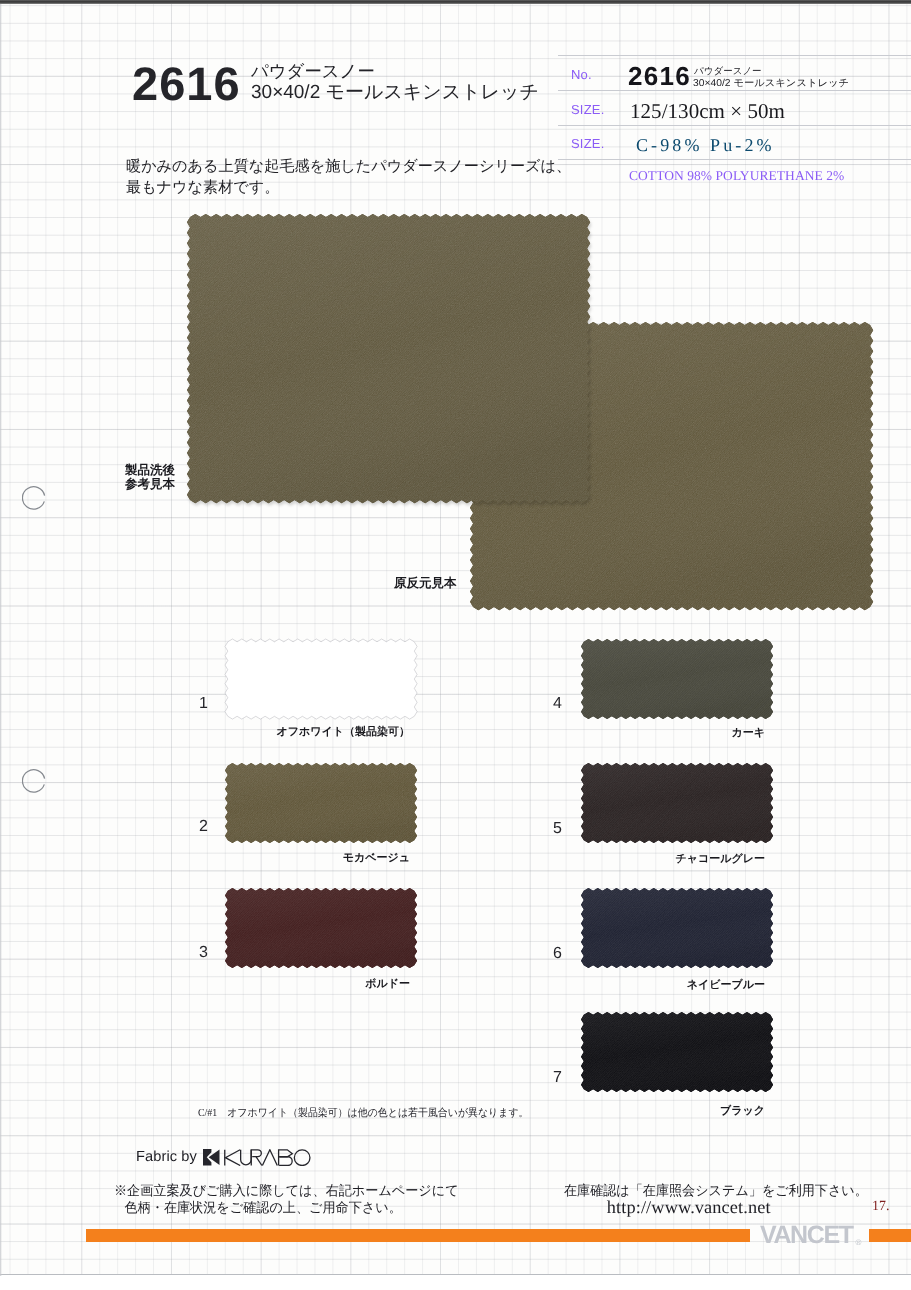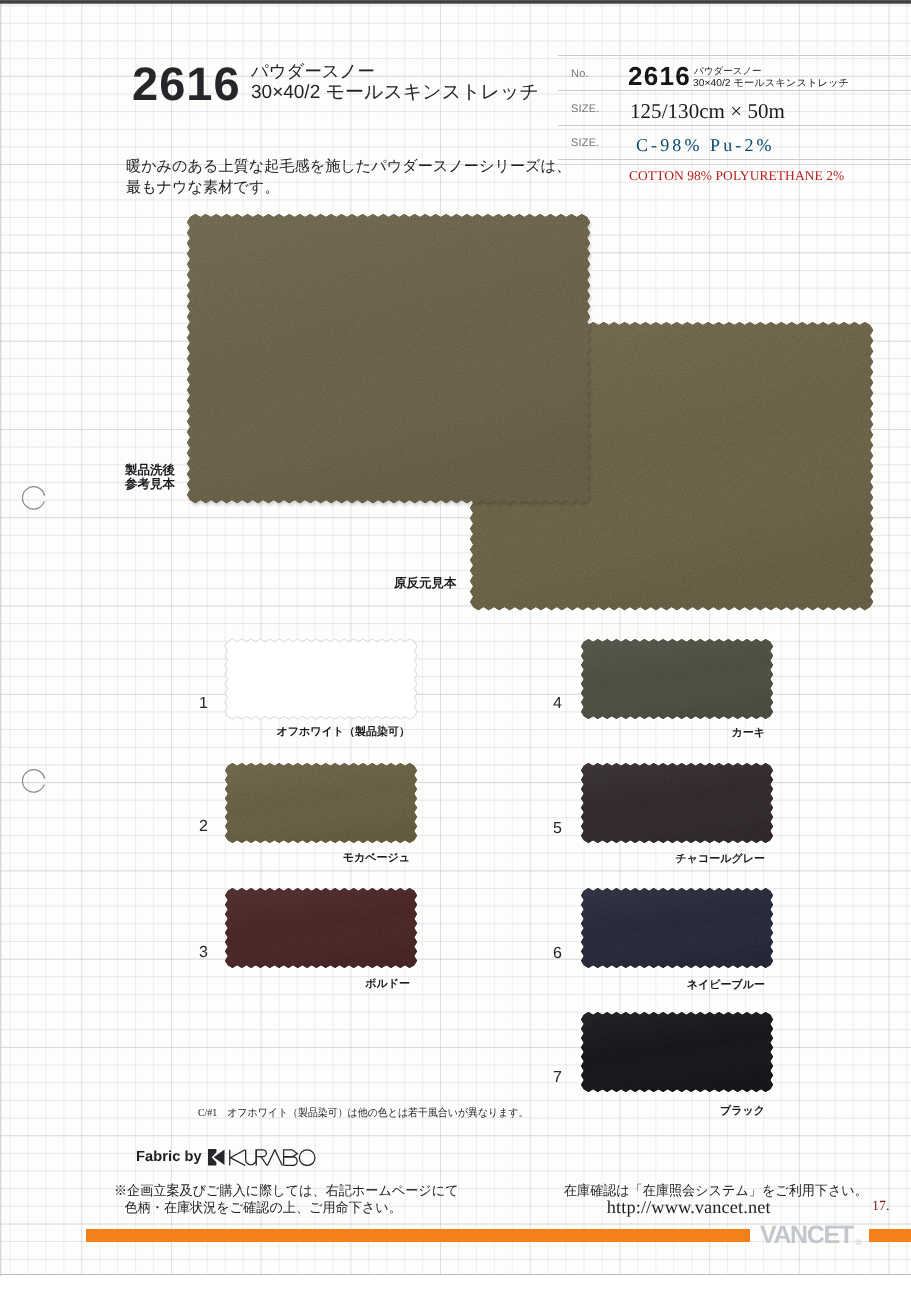--- a/index.html
+++ b/index.html
@@ -45,52 +45,52 @@
   #nameJp{left:251px;top:61px;font-family:"Liberation Sans",sans-serif;
         color:#232328;}
   #nameJp .l1{font-size:17.4px;line-height:21px;}
   #nameJp .l2{font-size:19px;line-height:22px;}
   #nameEn{left:134px;top:109px;font-family:"Liberation Serif",serif;
         font-size:18.5px;line-height:21px;color:#1f1f24;letter-spacing:0.05px;}
   #desc{left:126px;top:156px;font-family:"Liberation Serif",serif;
         font-size:15.3px;line-height:21px;color:#1f1f24;
         transform:scaleX(0.989);transform-origin:0 0;}
   .speclab{position:absolute;font-family:"Liberation Sans",sans-serif;
-        font-size:11px;line-height:13px;color:#737373;letter-spacing:0.2px;}
+        font-size:13px;line-height:13px;color:#8b5cf6;letter-spacing:0.2px;}
   .specline{position:absolute;height:1px;background:#c9cbd1;}
   #specNo{left:628px;top:63px;font-family:"Liberation Sans",sans-serif;
         font-weight:700;font-size:26px;line-height:26px;color:#15151a;letter-spacing:1.3px;}
   #specNoJp{left:694px;top:66px;font-family:"Liberation Sans",sans-serif;
         color:#232328;}
   #specNoJp>div:first-child{font-size:9.5px;line-height:11.5px;}
   #specNoJp>div:last-child{font-size:10px;line-height:12px;margin-left:-1px;transform:scaleX(1.03);transform-origin:0 0;}
   #specSize{left:630px;top:101px;font-family:"Liberation Serif",serif;
         font-size:21px;line-height:21px;color:#18181d;letter-spacing:0.05px;}
   #specQual{left:636px;top:136px;font-family:"Liberation Serif",serif;
         font-size:18px;line-height:18px;color:#0c4a6e;letter-spacing:3.1px;}
   #specQualNote{left:629px;top:169px;font-family:"Liberation Serif",serif;
-        font-size:13.5px;line-height:14px;color:#b91c1c;letter-spacing:0.05px;}
+        font-size:13.5px;line-height:14px;color:#8b5cf6;letter-spacing:0.05px;}
 
   
   .swlab{font-family:"Liberation Sans",sans-serif;font-weight:700;
          font-size:12.5px;line-height:14px;color:#1a1a1f;text-align:center;}
 
   
   .chipno{position:absolute;font-family:"Liberation Sans",sans-serif;
           font-size:16px;line-height:16px;color:#25252a;}
   .chipname{position:absolute;font-family:"Liberation Sans",sans-serif;
           font-size:11px;line-height:12px;color:#1a1a1f;font-weight:700;
           white-space:nowrap;text-align:right;}
 
   
   #footnote{left:198px;top:1107px;font-family:"Liberation Serif",serif;
           font-size:10.7px;line-height:12px;color:#23232a;
           transform:scaleX(0.928);transform-origin:0 0;}
   #fabricby{position:absolute;left:136px;top:1149px;display:flex;align-items:flex-start;}
-  #fbLabel{font-family:"Liberation Sans",sans-serif;font-weight:700;font-size:14.6px;
+  #fbLabel{font-family:"Liberation Sans",sans-serif;font-weight:400;font-size:14.6px;
            line-height:16px;color:#1c1c22;letter-spacing:0.1px;text-align:center;}
   #kuraboMark{display:inline-block;margin-left:6px;line-height:0;}
   #kuraboMark svg{display:block;}
   #kuraboText{display:inline-block;line-height:0;margin-left:4px;}
   #kuraboText svg{display:block;}
   #noteLeft{left:114px;top:1182px;font-family:"Liberation Serif",serif;
           font-size:13.7px;line-height:17px;color:#1e1e24;
           transform:scaleX(0.958);transform-origin:0 0;}
   #noteLeft .ind{padding-left:11px;}
   #noteRight{left:564px;top:1182px;font-family:"Liberation Serif",serif;

